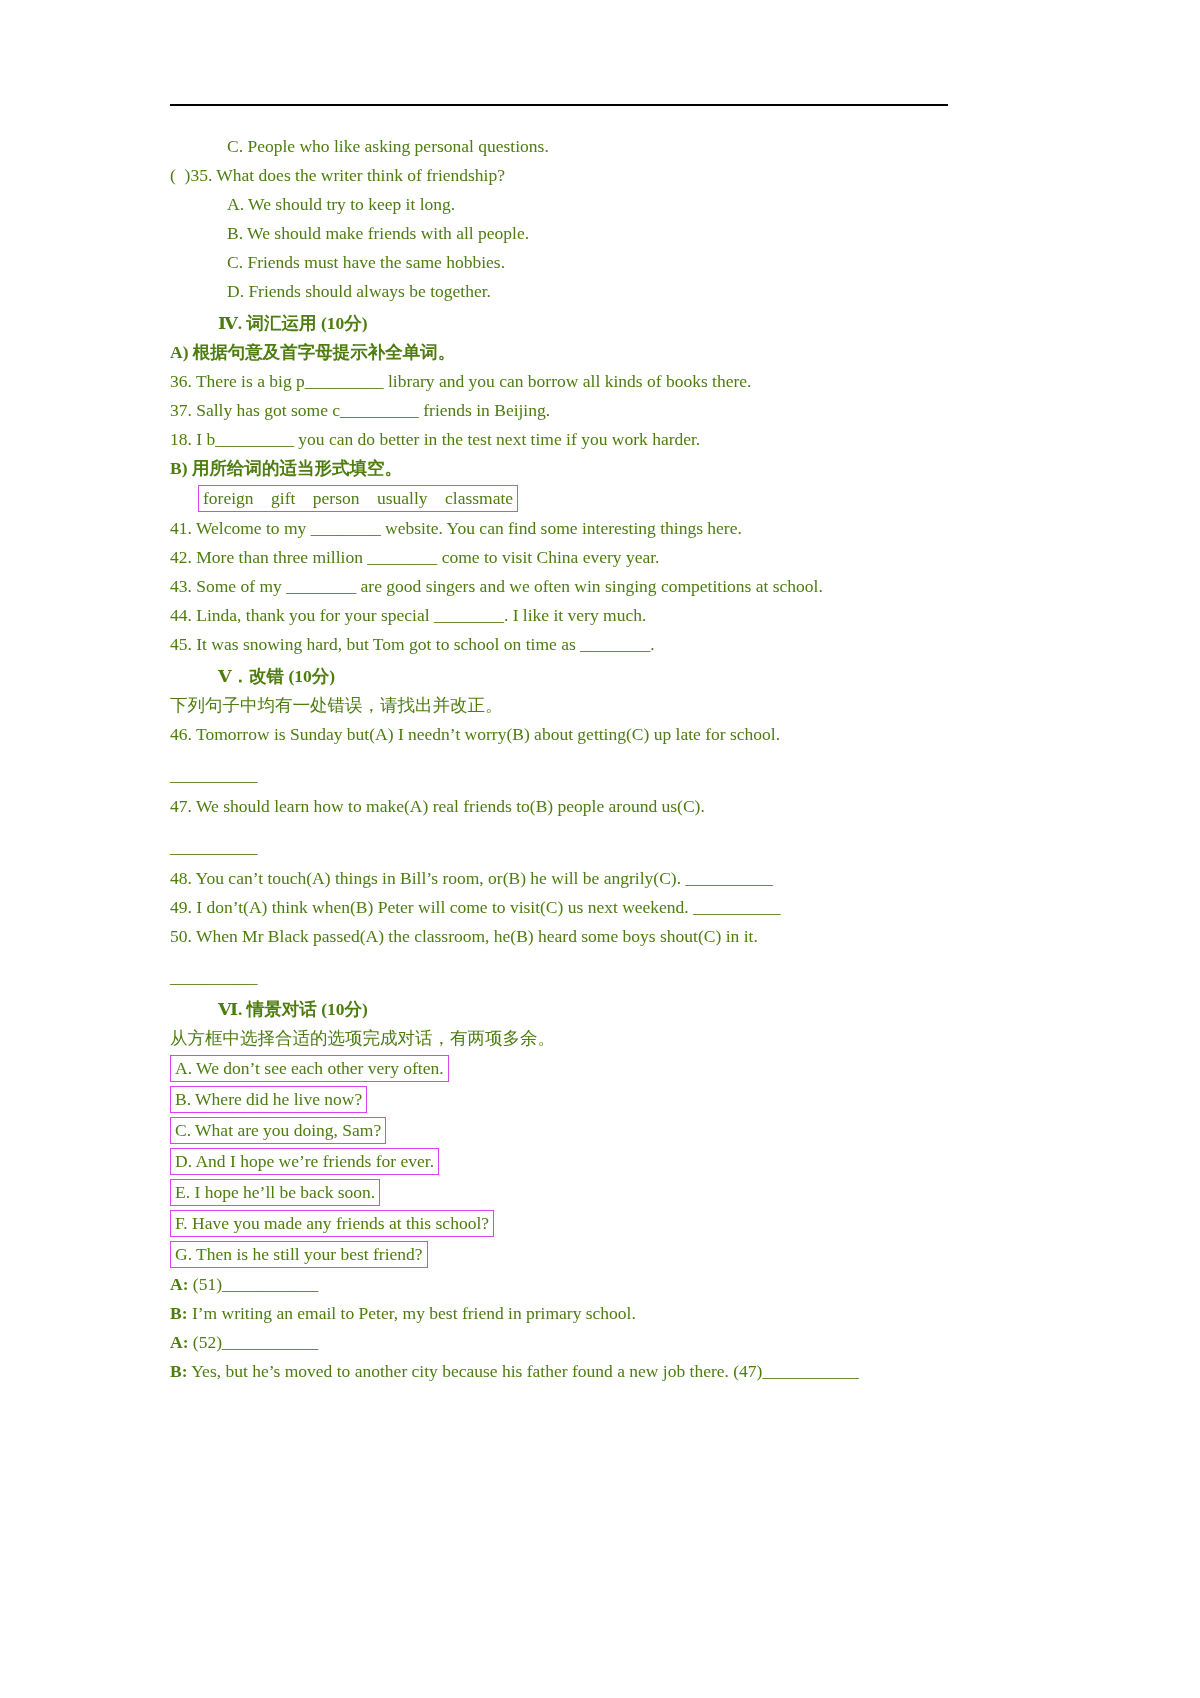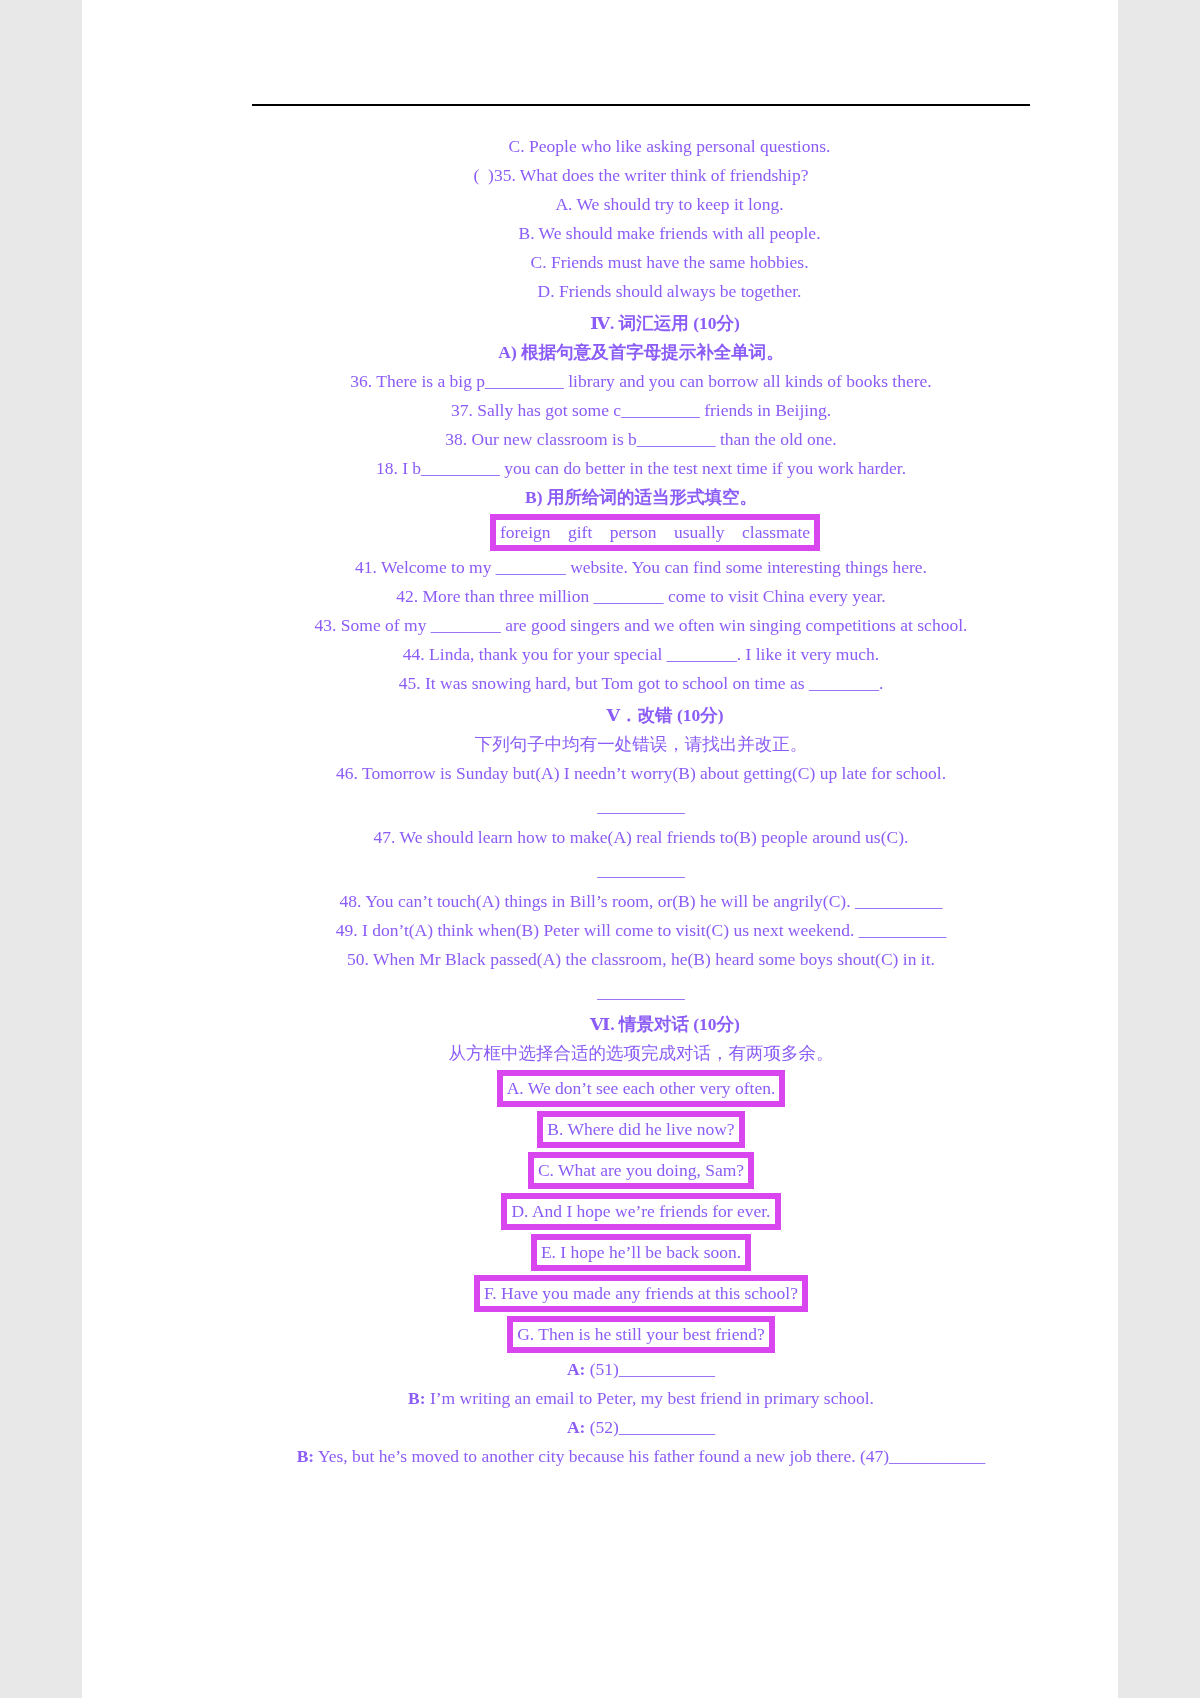--- a/index.html
+++ b/index.html
@@ -1,26 +1,25 @@
 <!DOCTYPE html>
 <html><head>
 <meta charset="utf-8">
 <style>
   * { margin: 0; padding: 0; box-sizing: border-box; }
   html, body { background: #e8e8e8; }
   body { font-family: "Liberation Serif", "DejaVu Serif", serif; }
   .page {
     position: relative;
-    width: 1036px;
+    width: 1200px;
     height: 1698px;
     margin: 0 auto;
     background: #ffffff;
     overflow: hidden;
-    color: #8b5cf6;
-    text-align: center;
+    color: #4d7c0f;
   }
   .content {
     position: absolute;
     left: 170px;
     top: 104px;
     width: 778px;
     font-size: 17.5px;
   }
   .rule {
     border-top: 2px solid #000;
@@ -31,27 +30,27 @@
     line-height: 29px;
     white-space: pre-wrap;
   }
   .ind0 { padding-left: 0; }
   .ind1 { padding-left: 28px; }
   .ind2 { padding-left: 57px; }
   .bold { font-weight: bold; }
   .b { font-weight: bold; }
   .boxed {
     display: inline-block;
-    border: 6px solid #d946ef;
+    border: 1px solid #d946ef;
     padding: 0 4px;
     line-height: 25px;
     margin: 2px 0;
   }
   .uline {
-    margin-top: 4px;
+    margin-top: 12px;
     margin-bottom: 2px;
   }
   .mt { margin-top: 3px; margin-left: 48px; }
 </style>
 </head>
 <body>
 
 <div class="page">
   <div class="content">
     <div class="rule"></div>
@@ -59,21 +58,20 @@
         <div class="line ind2"><span>C. People who like asking personal questions.</span></div>
         <div class="line ind0"><span>(  )35. What does the writer think of friendship?</span></div>
         <div class="line ind2"><span>A. We should try to keep it long.</span></div>
         <div class="line ind2"><span>B. We should make friends with all people.</span></div>
         <div class="line ind2"><span>C. Friends must have the same hobbies.</span></div>
         <div class="line ind2"><span>D. Friends should always be together.</span></div>
         <div class="line ind0 bold mt"><span>Ⅳ. 词汇运用 (10分)</span></div>
         <div class="line ind0 bold"><span>A) 根据句意及首字母提示补全单词。</span></div>
         <div class="line ind0"><span>36. There is a big p_________ library and you can borrow all kinds of books there.</span></div>
         <div class="line ind0"><span>37. Sally has got some c_________ friends in Beijing.</span></div>
-        <div class="line ind0"><span>38. Our new classroom is b_________ than the old one.</span></div>
         <div class="line ind0"><span>18. I b_________ you can do better in the test next time if you work harder.</span></div>
         <div class="line ind0 bold"><span>B) 用所给词的适当形式填空。</span></div>
         <div class="line ind1"><span class="boxed"><span>foreign    gift    person    usually    classmate</span></span></div>
         <div class="line ind0"><span>41. Welcome to my ________ website. You can find some interesting things here.</span></div>
         <div class="line ind0"><span>42. More than three million ________ come to visit China every year.</span></div>
         <div class="line ind0"><span>43. Some of my ________ are good singers and we often win singing competitions at school.</span></div>
         <div class="line ind0"><span>44. Linda, thank you for your special ________. I like it very much.</span></div>
         <div class="line ind0"><span>45. It was snowing hard, but Tom got to school on time as ________.</span></div>
         <div class="line ind0 bold mt"><span>Ⅴ．改错 (10分)</span></div>
         <div class="line ind0"><span>下列句子中均有一处错误，请找出并改正。</span></div>

